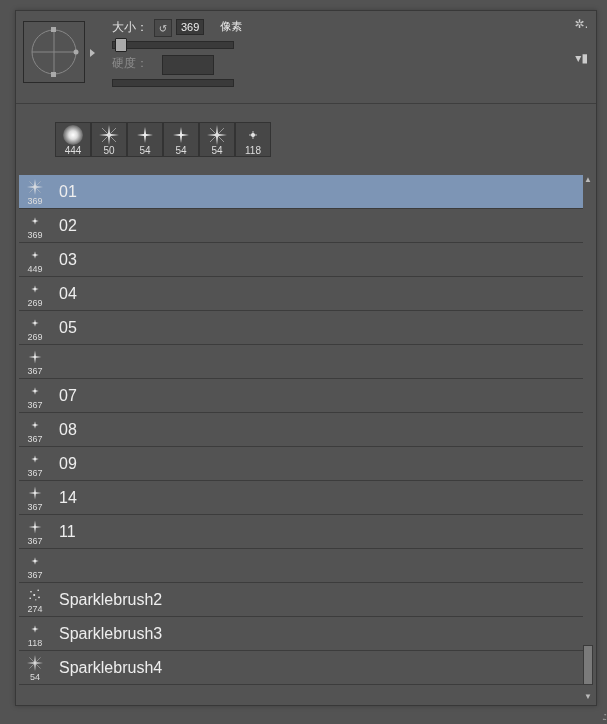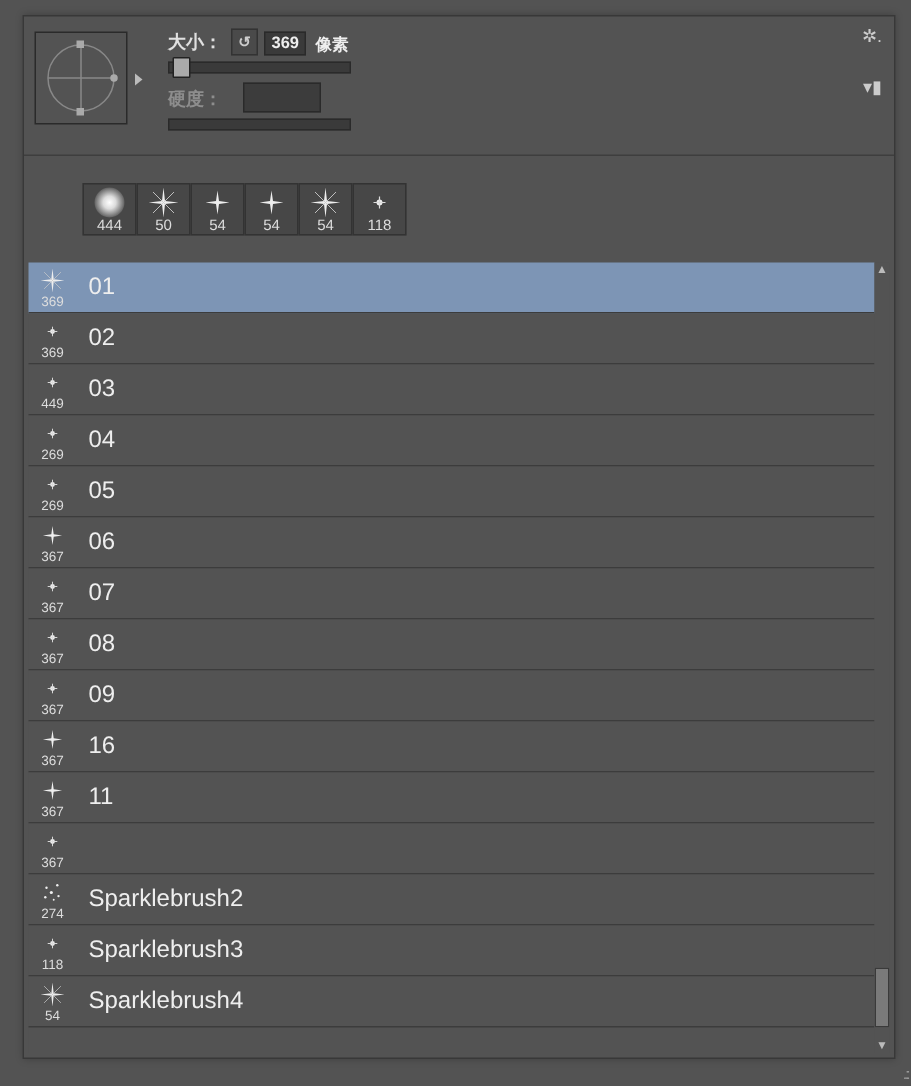--- a/index.html
+++ b/index.html
@@ -52,23 +52,22 @@
     border-left: 5px solid #bbb;
   }
 
   .sliders {
     margin-left: 86px;
     min-height: 74px;
   }
 
   .slider-row {
     display: flex;
-    align-items: flex-end;
+    align-items: flex-start;
     margin-bottom: 4px;
-    font-weight: bold;
   }
   .slider-row .lbl {
     color: #e0e0e0;
     font-size: 12px;
     width: 42px;
   }
   .reset-btn {
     width: 16px; height: 16px;
     border: 1px solid #333;
     background: #4a4a4a;
@@ -248,21 +247,21 @@
     </div>
     <div class="preview-arrow"></div>
 
     <div class="sliders">
       <div class="slider-row">
         <span class="lbl">大小：</span>
         <span class="reset-btn">
             <span>↺</span>
           </span>
         <span class="value-box">369</span>
-        <span class="value-extra" style="margin-left:6px;">像素</span>
+        <span class="value-extra" style="margin-left:16px;">像素</span>
       </div>
       <div class="track" style="margin-left:0;">
         <div class="thumb" style="left:2px;"></div>
       </div>
 
       <div class="slider-row" style="margin-top:1px;">
         <span class="lbl" style="color:#8d8d8d;">硬度：</span>
         <span class="hardness-swatch"></span>
       </div>
       <div class="track" style="margin-left:0;"></div>
@@ -380,21 +379,20 @@
         </div>
         <div class="brush-row">
     <div class="icon-cell">
       <div class="sw">
               <svg width="16" height="16" viewBox="0 0 20 20">
       <path d="M10 2 L11 9 L18 10 L11 11 L10 18 L9 11 L2 10 L9 9 Z" fill="#eee"></path>
     </svg>
             </div>
       <div>367</div>
     </div>
-    <div class="name-cell">06</div>
         </div>
         <div class="brush-row">
     <div class="icon-cell">
       <div class="sw">
               <svg width="16" height="16" viewBox="0 0 20 20">
       <circle cx="10" cy="10" r="2" fill="#eee"></circle>
       <path d="M10 6 L10 14 M6 10 L14 10" stroke="#ddd" stroke-width="0.8"></path>
     </svg>
             </div>
       <div>367</div>
@@ -427,21 +425,21 @@
         </div>
         <div class="brush-row">
     <div class="icon-cell">
       <div class="sw">
               <svg width="16" height="16" viewBox="0 0 20 20">
       <path d="M10 2 L11 9 L18 10 L11 11 L10 18 L9 11 L2 10 L9 9 Z" fill="#eee"></path>
     </svg>
             </div>
       <div>367</div>
     </div>
-    <div class="name-cell">16</div>
+    <div class="name-cell">14</div>
         </div>
         <div class="brush-row">
     <div class="icon-cell">
       <div class="sw">
               <svg width="16" height="16" viewBox="0 0 20 20">
       <path d="M10 2 L11 9 L18 10 L11 11 L10 18 L9 11 L2 10 L9 9 Z" fill="#eee"></path>
     </svg>
             </div>
       <div>367</div>
     </div>

